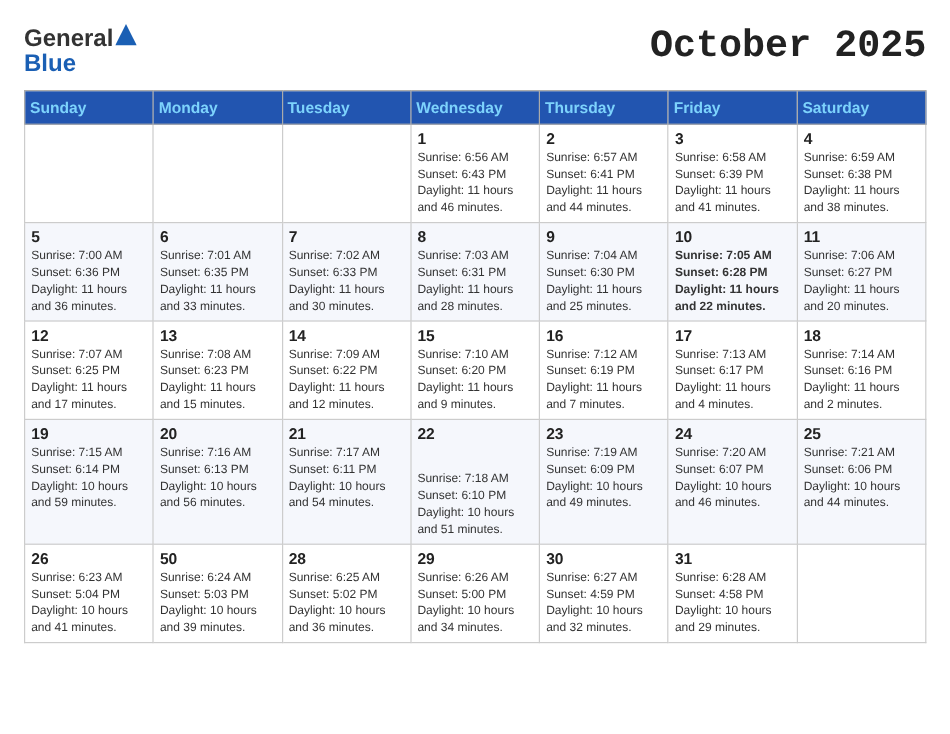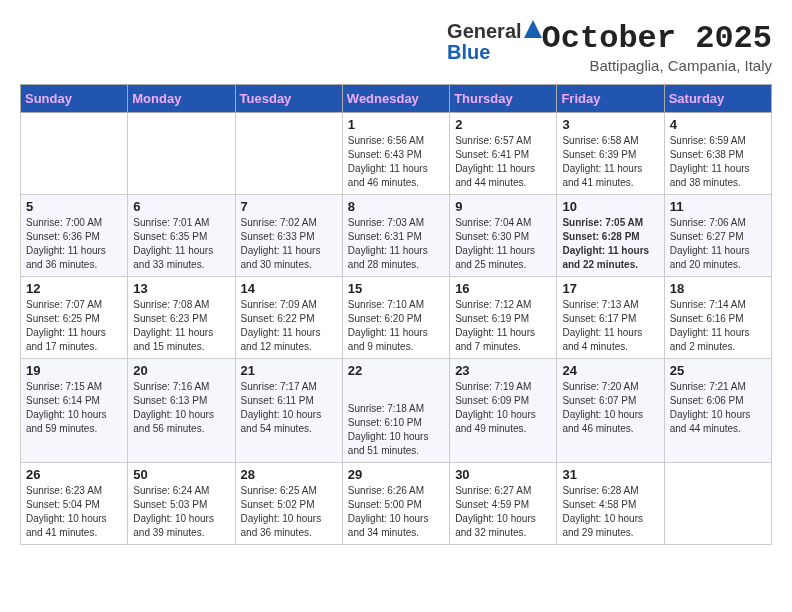--- a/index.html
+++ b/index.html
@@ -5,21 +5,21 @@
     * { box-sizing: border-box; margin: 0; padding: 0; }
     body {
       font-family: Arial, sans-serif;
       background: #fff;
       width: 792px;
       min-height: 612px;
       padding: 20px;
     }
     .header {
       display: flex;
-      justify-content: flex-end;
+      justify-content: space-between;
       align-items: flex-start;
       margin-bottom: 10px;
     }
     .logo {
       display: flex;
       flex-direction: column;
       align-items: flex-start;
     }
     .logo-text {
       display: flex;
@@ -46,21 +46,21 @@
       font-size: 15px;
       color: #555;
     }
     .calendar {
       width: 100%;
       border-collapse: collapse;
       border: 1px solid #ccc;
     }
     .calendar th {
       background-color: #2255b0;
-      color: #f0abfc;
+      color: #7dd3fc;
       font-size: 13px;
       font-weight: bold;
       padding: 6px 4px;
       text-align: left;
       border: 1px solid #aaa;
     }
     .calendar td {
       vertical-align: top;
       border: 1px solid #ccc;
       padding: 4px 5px;
@@ -99,21 +99,20 @@
           <polygon points="9,0 18,18 0,18" fill="#1a5fb4"></polygon>
         </svg>
       </span>
     </div>
     <div class="logo-text" style="margin-top:-2px;">
       <span class="logo-blue" style="font-weight:bold;font-size:20px;">Blue</span>
     </div>
   </div>
   <div class="title-block">
     <div class="month-title">October 2025</div>
-    <div class="subtitle">Battipaglia, Campania, Italy</div>
   </div>
 </div>
 
 <table class="calendar">
   <thead>
     <tr>
       <th>Sunday</th>
       <th>Monday</th>
       <th>Tuesday</th>
       <th>Wednesday</th>

